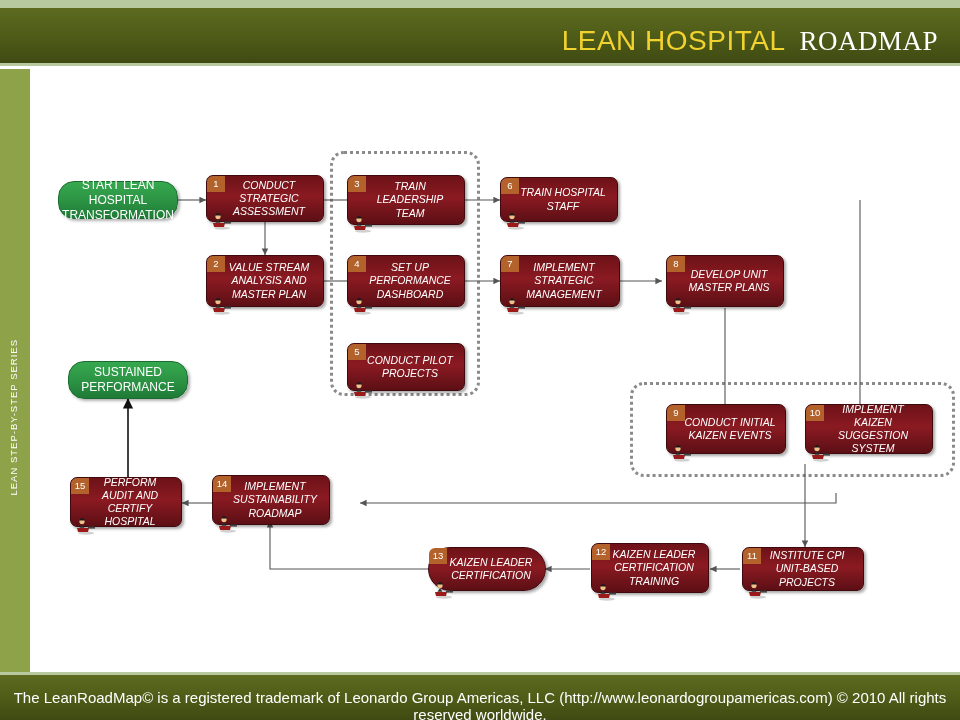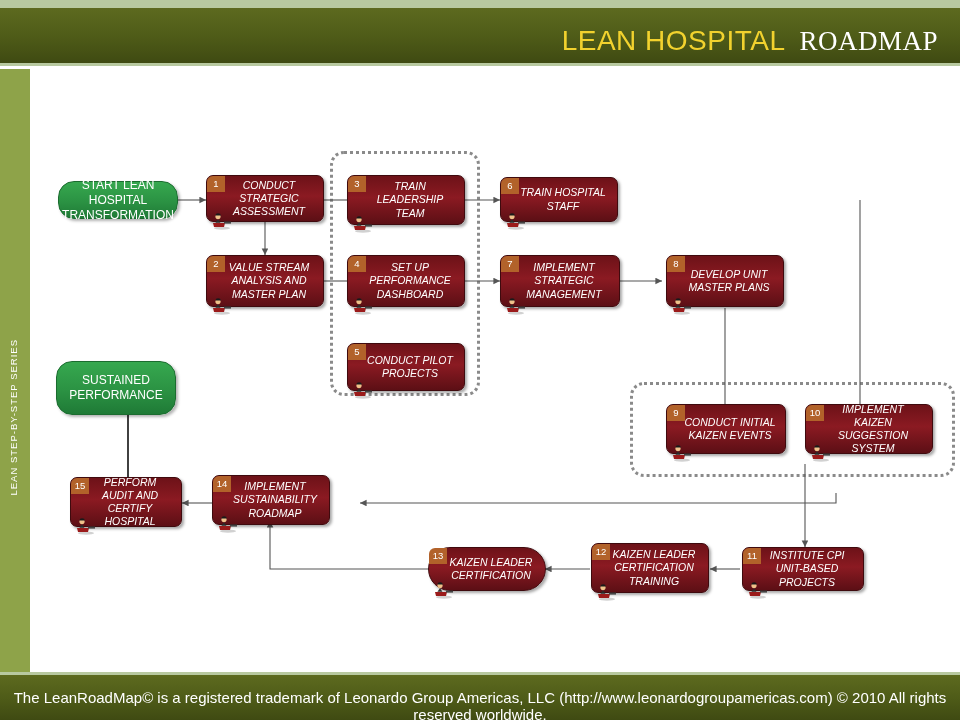--- a/index.html
+++ b/index.html
@@ -434,21 +434,21 @@
     <svg class="worker" viewBox="0 0 22 20">
       <ellipse cx="11" cy="18.2" rx="8" ry="1.6" fill="rgba(0,0,0,0.18)"></ellipse>
       <path d="M2,13 L14,13 L13,17 L3,17 Z" fill="#9b1b1b"></path>
       <circle cx="7" cy="6.6" r="2.6" fill="#f0c28a"></circle>
       <path d="M4.2,5.6 a3,3 0 0 1 5.8,0 z" fill="#1a1a1a"></path>
       <path d="M7,9.2 L9.5,12.8 L4.4,12.8 Z" fill="#2b2b2b"></path>
       <rect x="13" y="11.6" width="7" height="2" fill="#444444"></rect>
     </svg>
   </div>
 
-  <div class="node green" style="left:26px; top:292px; width:120px; height:54px;">
+  <div class="node green" style="left:38px; top:292px; width:120px; height:38px;">
     <span>SUSTAINED PERFORMANCE</span>
   </div>
 
 </div>
 
 <div id="footer">
   <div id="footer-text">The LeanRoadMap©  is a registered trademark of Leonardo Group Americas, LLC (http://www.leonardogroupamericas.com) © 2010 All rights reserved worldwide.</div>
 </div>
 
 </body></html>

